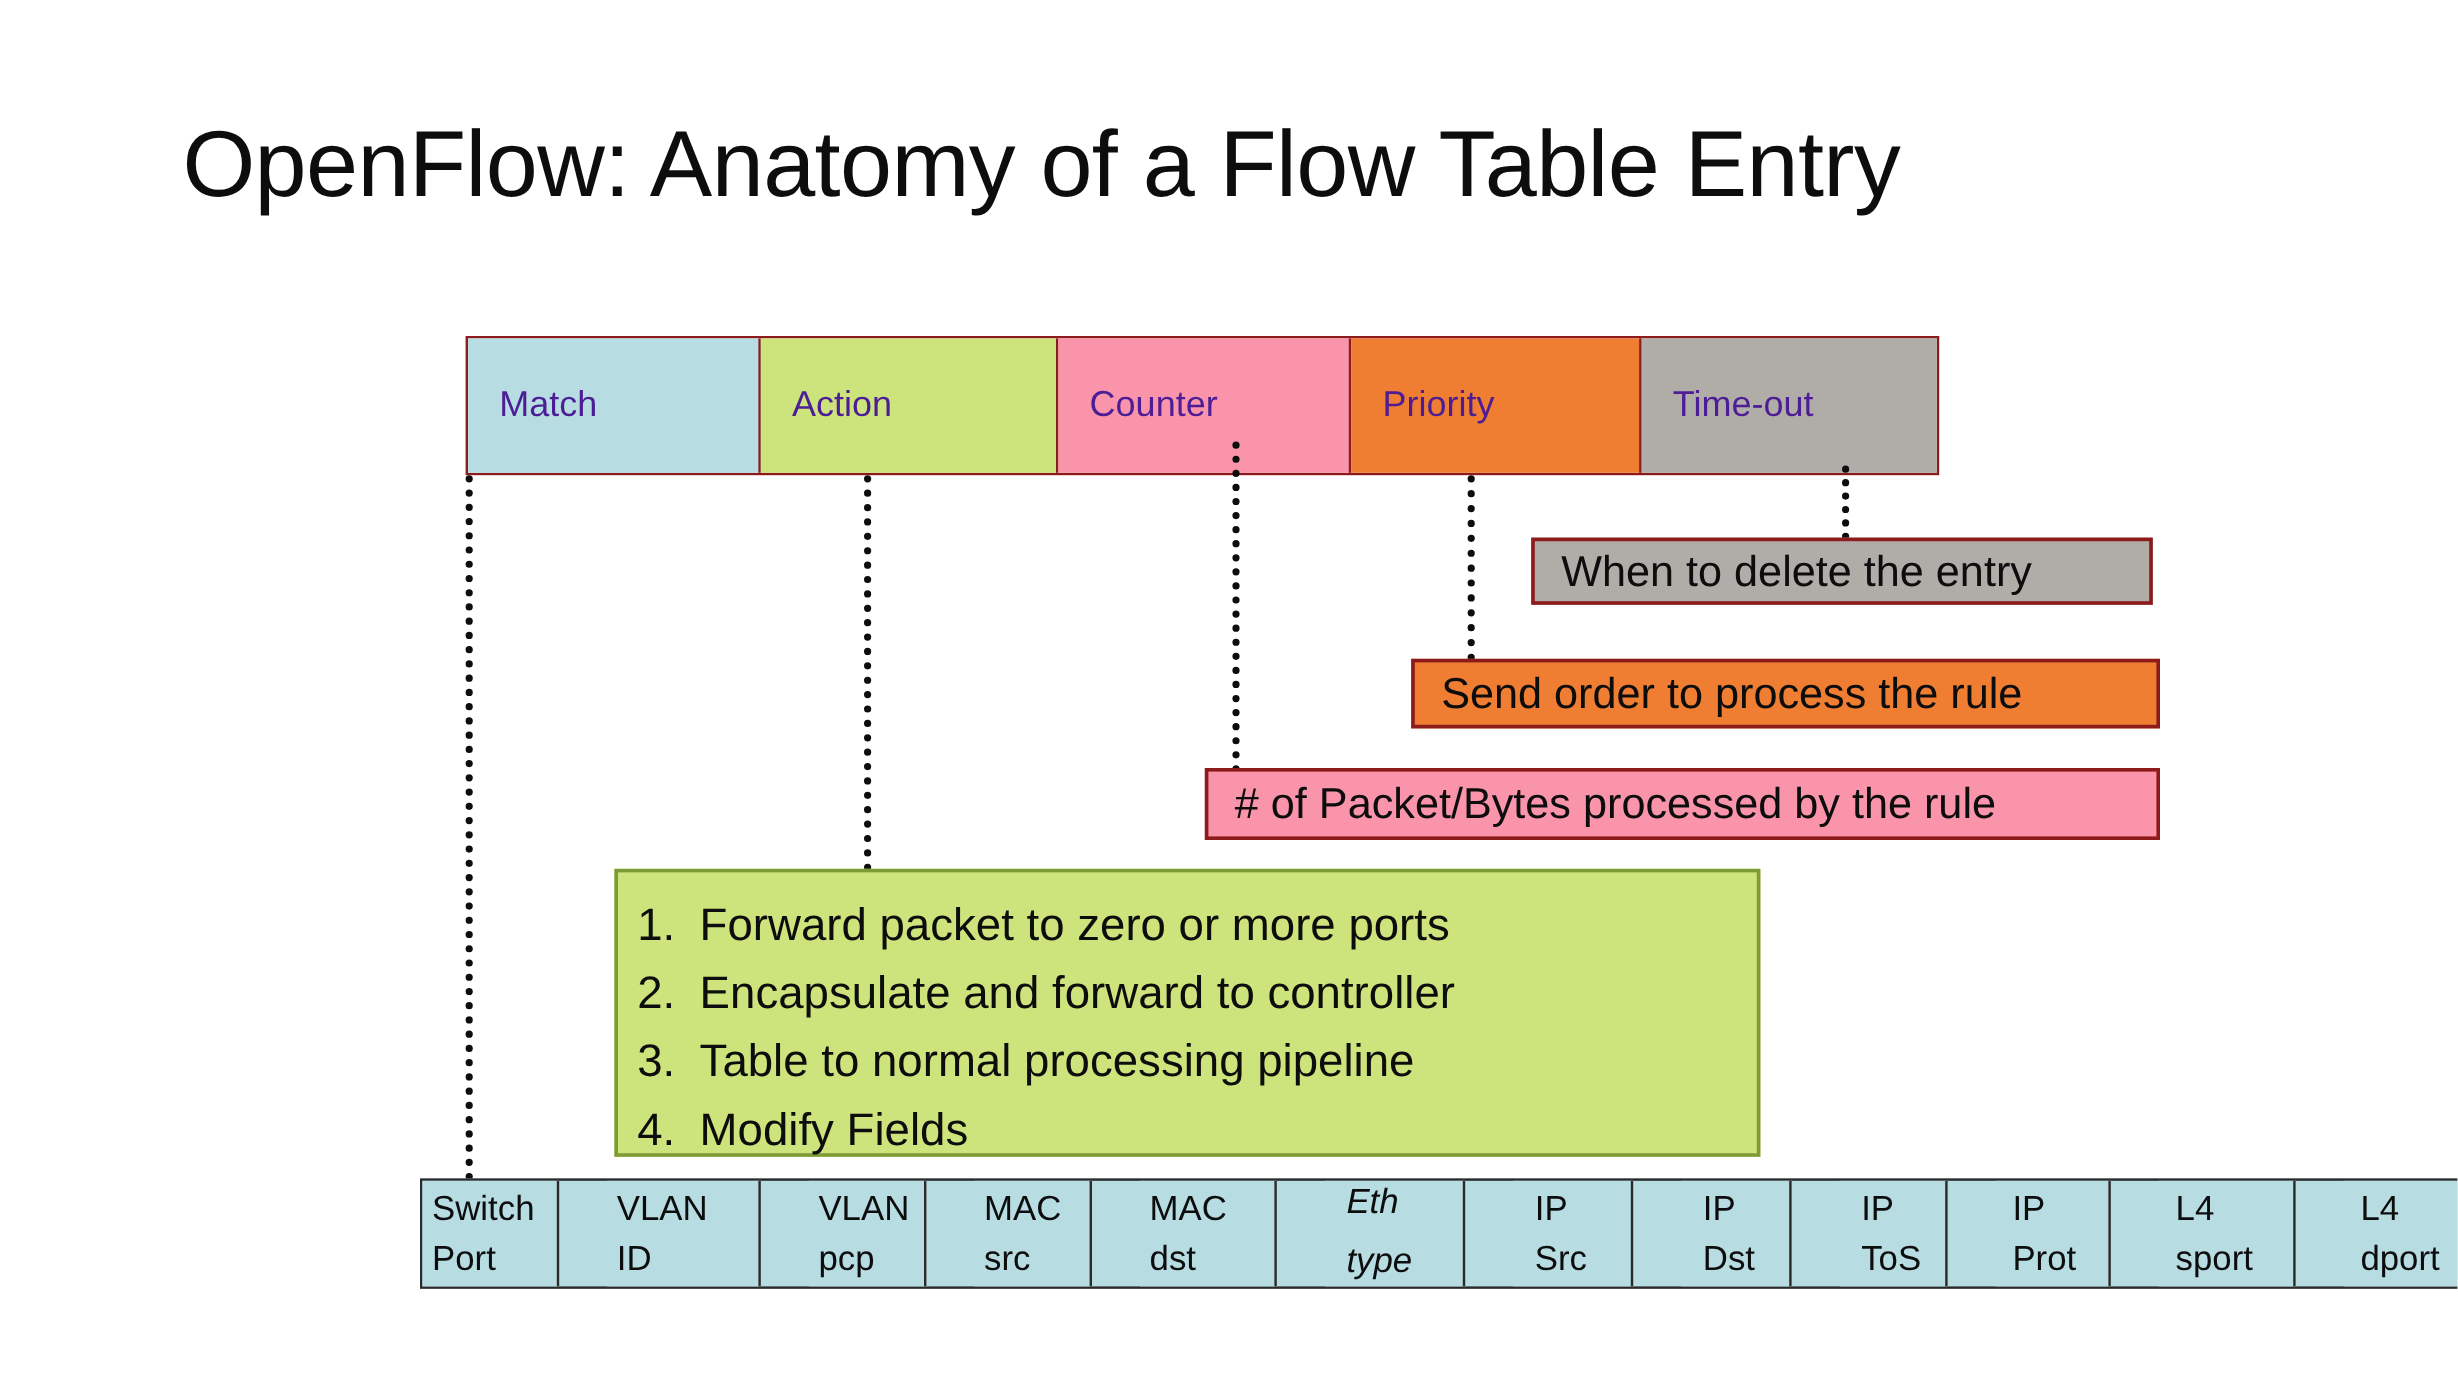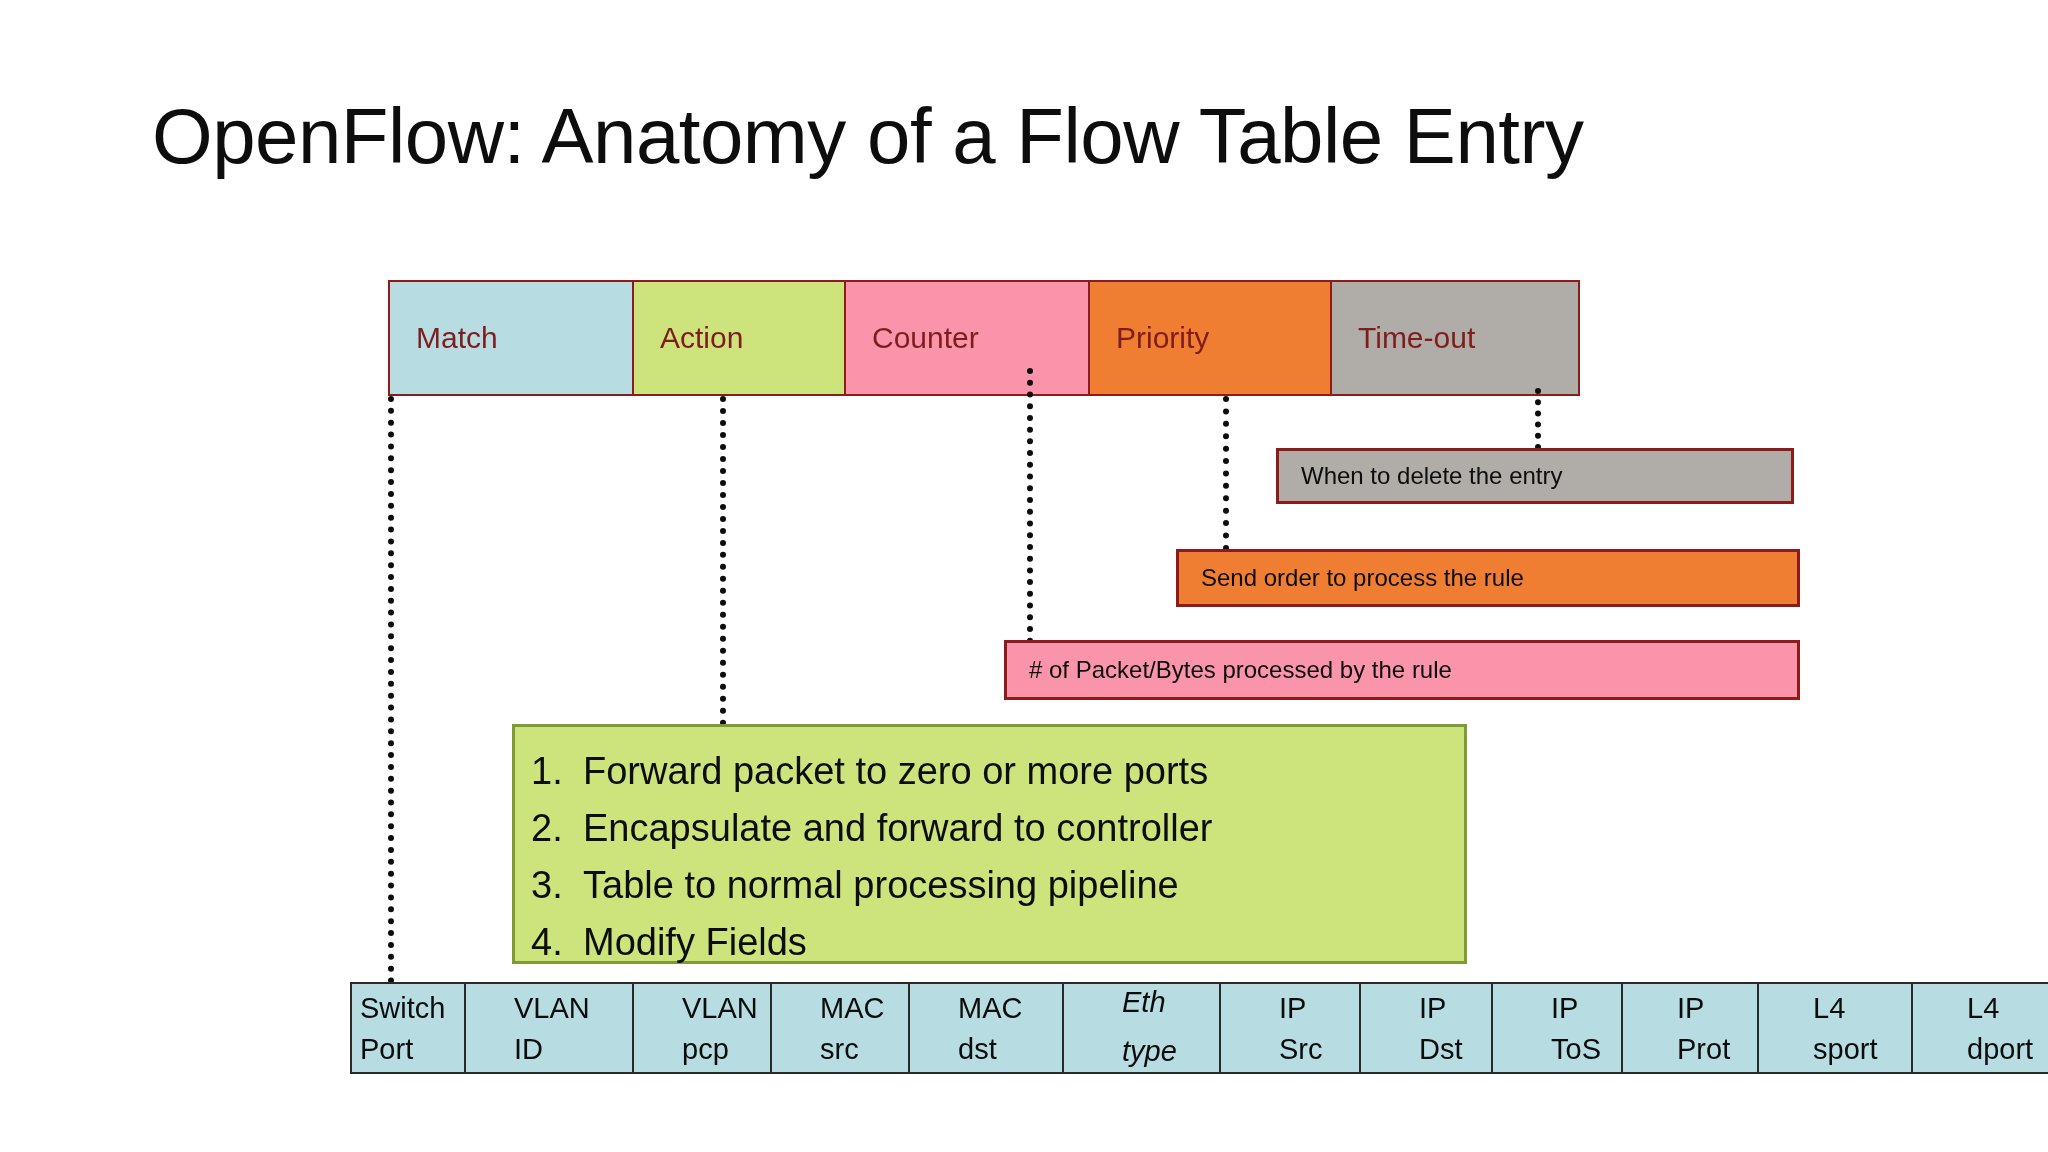--- a/index.html
+++ b/index.html
@@ -44,45 +44,45 @@
     border: 2px solid #8d1b1b;
     box-sizing: border-box;
   }
   .hdr-cell {
     display: flex;
     align-items: center;
     box-sizing: border-box;
     border-right: 2px solid #8d1b1b;
     padding-left: 26px;
     font-size: 30px;
-    color: #7f1d1d;
+    color: #4c1d95;
   }
   .hdr-cell:last-child { border-right: none; }
   .hdr-cell.c0 { width: 244px; background: #b7dde3; }
-  .hdr-cell.c1 { width: 212px; background: #cde47d; }
+  .hdr-cell.c1 { width: 248px; background: #cde47d; }
   .hdr-cell.c2 { width: 244px; background: #f994ab; }
   .hdr-cell.c3 { width: 242px; background: #ef7d32; text-align: right; }
   .hdr-cell.c4 { width: 246px; background: #b0aca8; }
 
   
   .connector {
     position: absolute;
     width: 0;
     border-left: 6px dotted #0d0d0d;
   }
 
   
   .callout {
     position: absolute;
     box-sizing: border-box;
     border: 3px solid #8d1b1b;
     display: flex;
     align-items: center;
     padding-left: 22px;
-    font-size: 24px;
+    font-size: 36px;
     color: #0d0d0d;
     white-space: nowrap;
   }
   #callout-timeout  { left: 1276px; top: 448px; width: 518px; height: 56px; background: #b0aca8; }
   #callout-priority { left: 1176px; top: 549px; width: 624px; height: 58px; background: #ef7d32; }
   #callout-counter  { left: 1004px; top: 640px; width: 796px; height: 60px; background: #f994ab; }
 
   
   #action-box {
     position: absolute;

